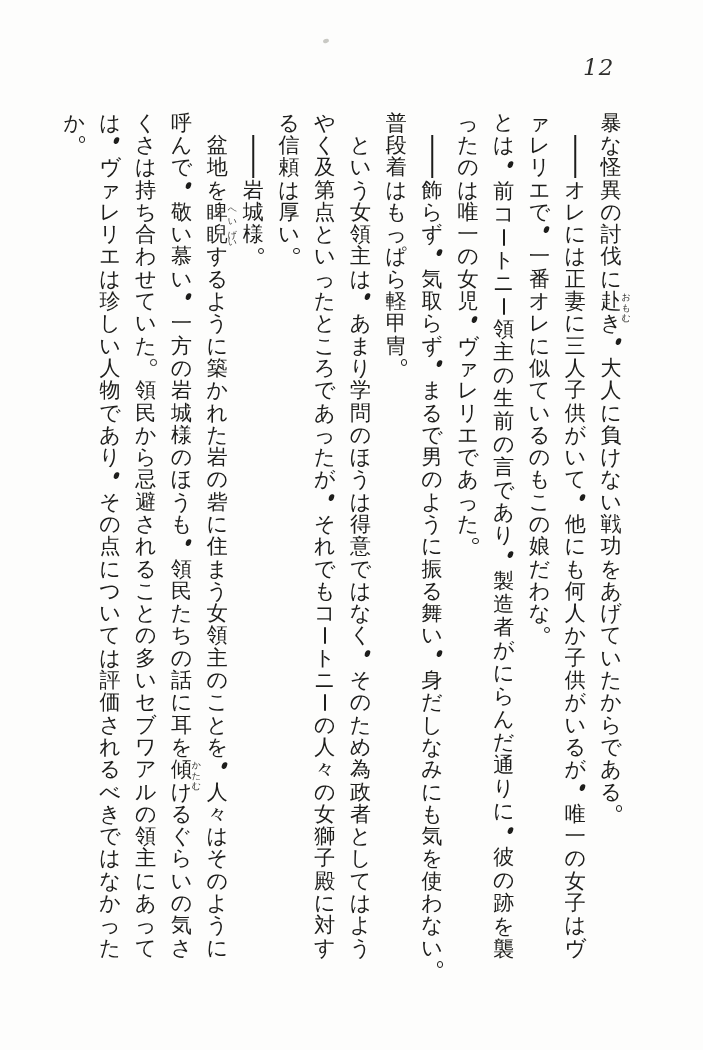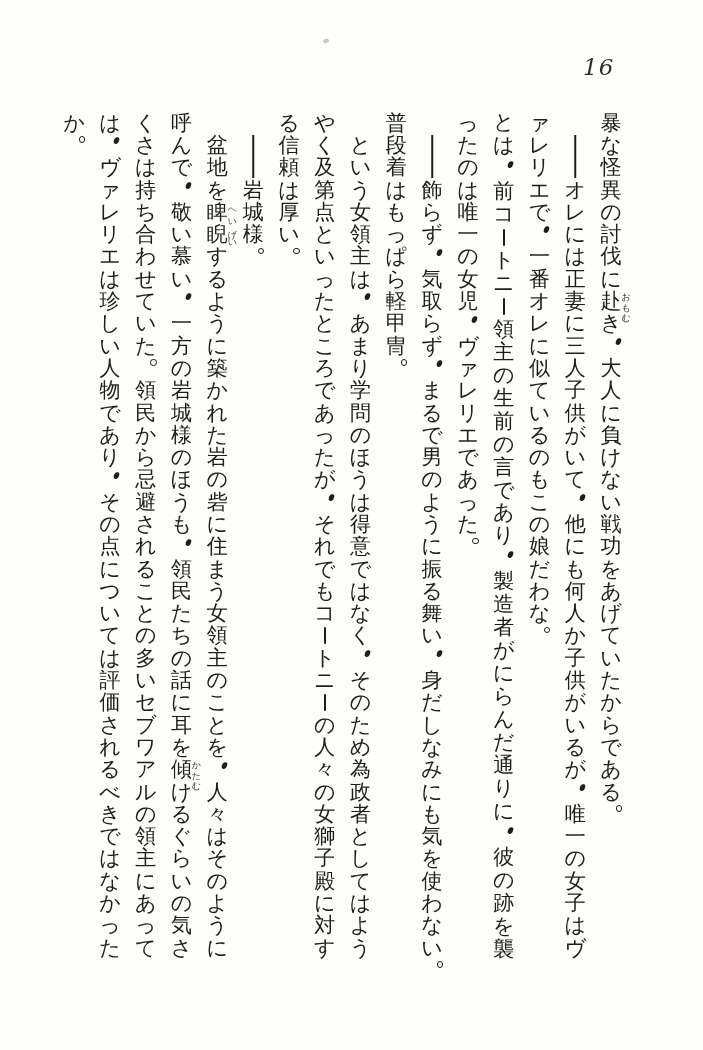--- a/index.html
+++ b/index.html
@@ -62,21 +62,21 @@
   }
   .toten{
     position:absolute;top:3px;right:9px;width:4.5px;height:6.5px;
     background:#1d1d1b;border-radius:70% 30% 60% 40%;transform:rotate(15deg);
   }
 </style>
 </head>
 <body>
 
 <div id="book-page">
-  <div id="page-number">16</div>
+  <div id="page-number">12</div>
   <div id="scan-speck"></div>
   <div id="text-block">
       <div class="vcol">
         <span class="cell">暴</span>
         <span class="cell">な</span>
         <span class="cell">怪</span>
         <span class="cell">異</span>
         <span class="cell">の</span>
         <span class="cell">討</span>
         <span class="cell">伐</span>

